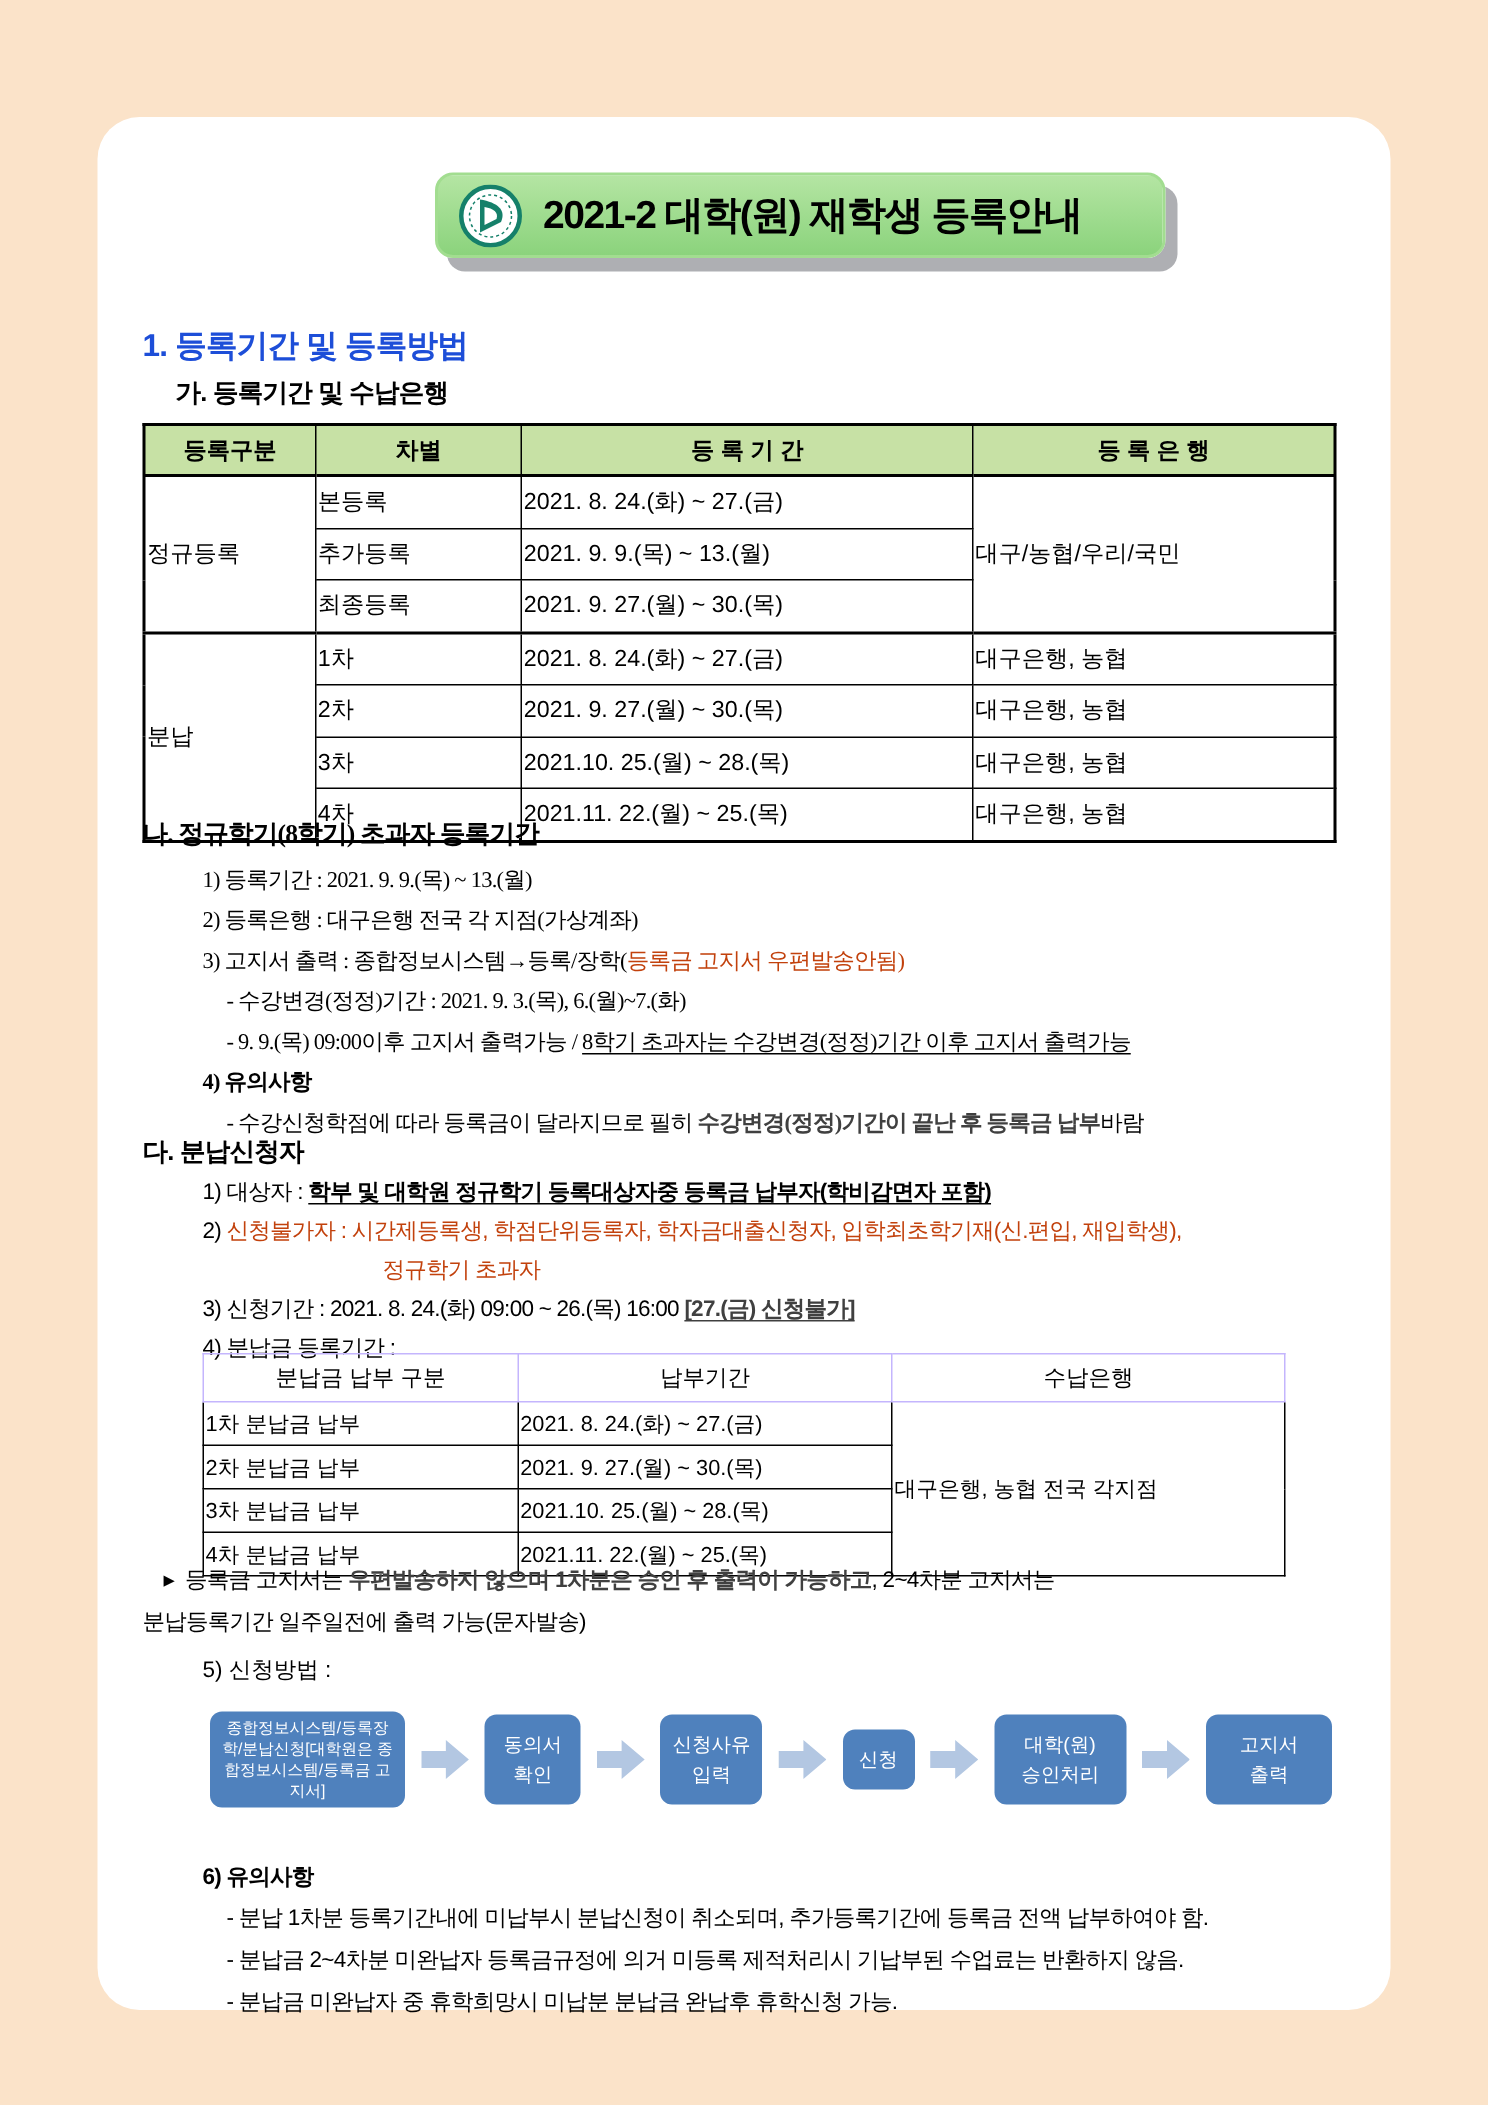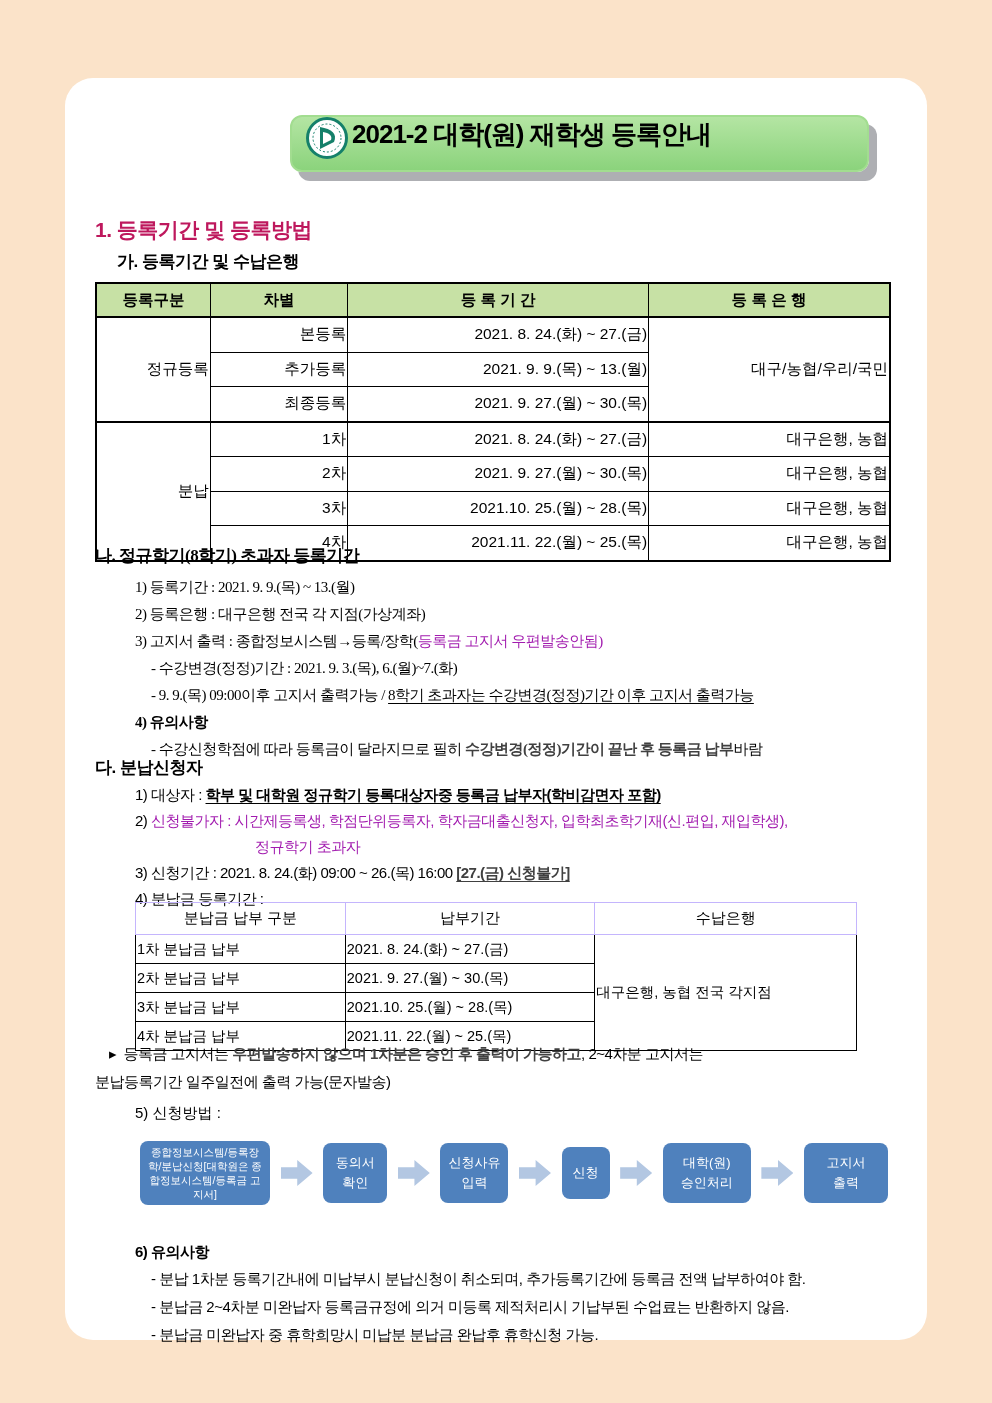--- a/index.html
+++ b/index.html
@@ -8,67 +8,67 @@
     background:#fbe3c9;
     font-family:"Liberation Sans","DejaVu Sans",sans-serif;
     color:#000;
   }
   .panel{
     position:absolute;left:65px;top:78px;width:862px;height:1262px;
     background:#ffffff;border-radius:28px;
   }
   
   .banner{
-    position:absolute;left:225px;top:37px;width:579px;height:57px;
+    position:absolute;left:225px;top:37px;width:487px;height:57px;
     background:linear-gradient(#b4e5a3,#8bd37c);
     border:2px solid #a2dd90;border-radius:12px;
     box-shadow:8px 9px 0 #aeafb3;
-    display:flex;align-items:flex-start;gap:4px;padding-left:14px;box-sizing:border-box;
+    display:flex;align-items:center;gap:14px;padding-left:14px;box-sizing:border-box;
   }
   .banner-title{font-size:26px;font-weight:bold;letter-spacing:-1px;white-space:nowrap;}
   .emblem{width:42px;height:42px;flex:0 0 auto;}
   
-  .h1{position:absolute;left:30px;top:138px;font-size:21px;font-weight:bold;color:#be185d;letter-spacing:-0.5px;text-align:center;}
+  .h1{position:absolute;left:30px;top:138px;font-size:21px;font-weight:bold;color:#1d4ed8;letter-spacing:-0.5px;text-align:center;}
   .h2a{position:absolute;left:52px;top:172px;font-size:17px;font-weight:bold;letter-spacing:-0.5px;}
   
   table{border-collapse:collapse;}
   .t1{position:absolute;left:30px;top:204px;width:796px;border:2.5px solid #000;table-layout:fixed;}
   .t1 th{background:#c7e1a5;height:30px;font-size:15.5px;font-weight:bold;border:1.5px solid #000;border-bottom:2px solid #000;}
-  .t1 td{height:31.5px;font-size:15.5px;text-align:right;border:1.5px solid #000;}
+  .t1 td{height:31.5px;font-size:15.5px;text-align:left;border:1.5px solid #000;}
   .t1 tr.group-sep td{border-top:2.5px solid #000;}
   .c1{width:14.4%;} .c2{width:17.3%;} .c3{width:37.9%;} .c4{width:30.4%;}
   
   .sec{position:absolute;left:30px;font-size:15px;letter-spacing:-0.5px;}
   .sec .h2{font-size:17px;font-weight:bold;margin-bottom:7px;}
   .li1{padding-left:40px;line-height:27px;}
   .li2{padding-left:56px;line-height:27px;}
   .li2c{padding-left:160px;line-height:26px;}
   .lh26{line-height:26px;}
   .b{font-weight:bold;}
-  .blue{color:#a21caf;}
+  .blue{color:#c2410c;}
   .red{color:#404040;font-weight:bold;}
   .ul{text-decoration:underline;text-underline-offset:3px;}
   
   .t2{position:absolute;left:70px;top:824px;width:722px;border:1.5px solid #000;table-layout:fixed;}
   .t2 th{height:29px;font-size:15px;font-weight:normal;border:1px solid #c4b5fd;}
   .t2 td{height:26px;font-size:14.5px;text-align:left;border:1px solid #000;}
   .d1{width:29.1%;} .d2{width:34.6%;} .d3{width:36.3%;}
   
   .note{position:absolute;left:30px;top:962px;width:820px;font-size:15px;letter-spacing:-0.5px;line-height:28px;}
   .note .ind{padding-left:14px;}
   
   .m5{position:absolute;left:70px;top:1026px;font-size:15px;}
   .flow{position:absolute;left:75px;top:1062px;width:748px;height:66px;display:flex;align-items:center;justify-content:space-between;}
   .flow-box{
     background:#4f81bd;color:#fff;border-radius:8px;
     display:flex;align-items:center;justify-content:center;text-align:center;
     white-space:pre-line;font-size:13px;line-height:20px;height:60px;box-sizing:border-box;
   }
   .fb1{width:130px;height:64px;font-size:10.5px;line-height:14px;white-space:normal;word-break:break-all;padding:3px 6px;}
-  .fb2{width:64px;} .fb3{width:68px;} .fb4{width:48px;height:52px;} .fb5{width:88px;} .fb6{width:84px;}
+  .fb2{width:64px;} .fb3{width:68px;} .fb4{width:48px;height:40px;} .fb5{width:88px;} .fb6{width:84px;}
   .flow-arrow{
     width:32px;height:26px;background:#b3c7e2;flex:0 0 auto;
     clip-path:polygon(0% 28%,52% 28%,52% 0%,100% 50%,52% 100%,52% 72%,0% 72%);
   }
   
   .sec6{position:absolute;left:30px;top:1160px;font-size:15px;letter-spacing:-0.5px;}
   .sec6 .li1{line-height:27px;}
   .sec6 .li2{line-height:28px;}
 </style>
 </head>

